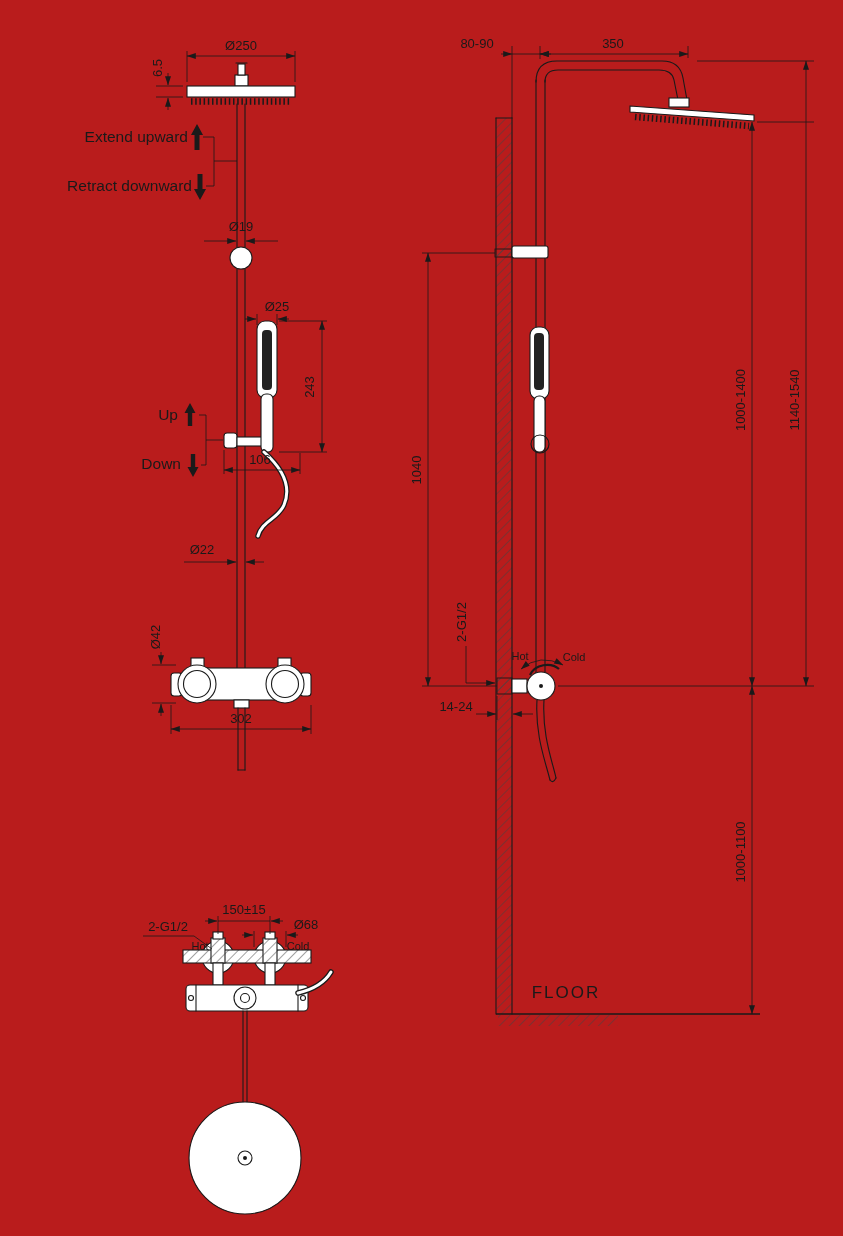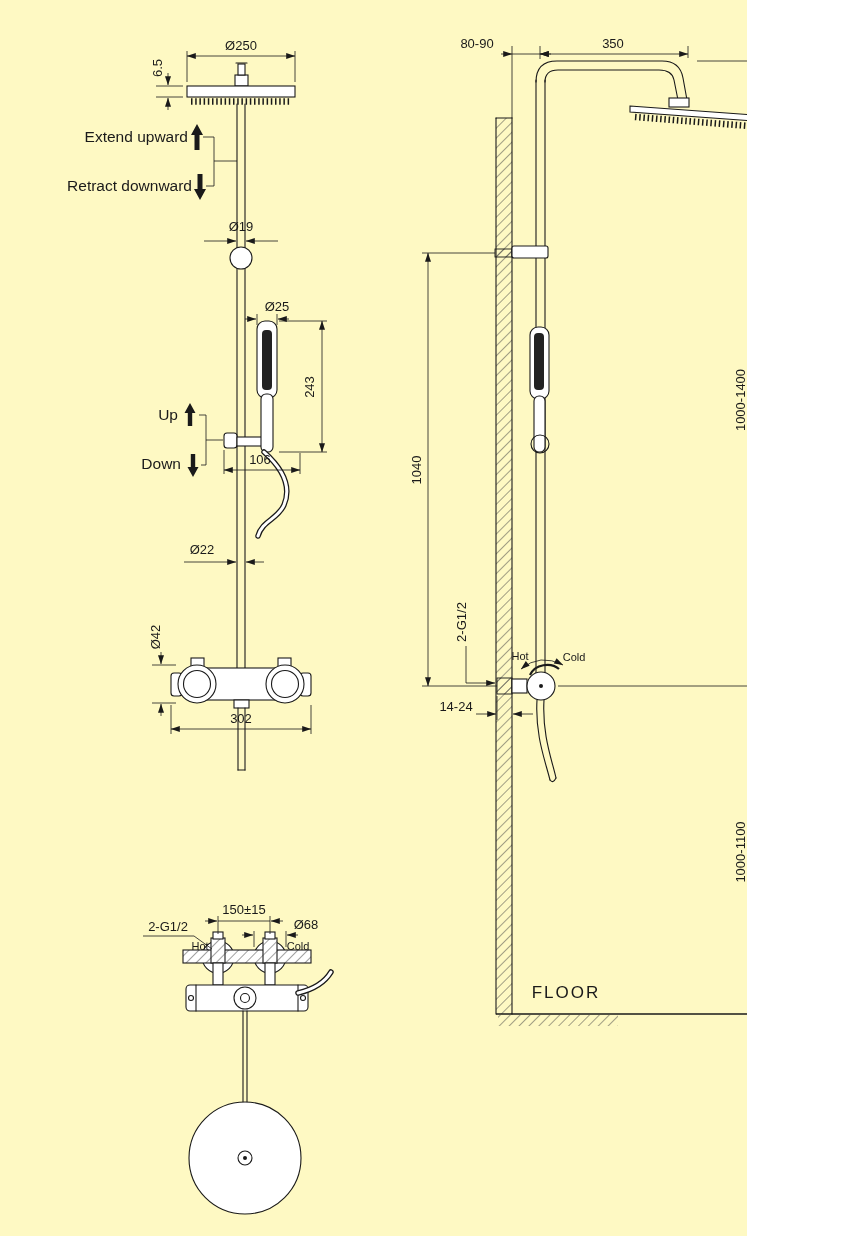--- a/index.html
+++ b/index.html
@@ -1,16 +1,16 @@
 <!DOCTYPE html>
 <html><head>
 <meta charset="utf-8">
 <style>
   html,body{margin:0;padding:0;background:#fff}
-  .canvas{width:747px;height:1236px;position:relative;background:#fef9c3;overflow:hidden}
+  .canvas{width:843px;height:1236px;position:relative;background:#b91c1c;overflow:hidden}
   svg{display:block}
   text{font-family:"Liberation Sans",sans-serif;fill:#1a1a1a}
   .t{font-size:13px;text-anchor:middle}
   .tl{font-size:15.5px;text-anchor:end}
   .ts{font-size:11px;text-anchor:middle}
   .tfloor{font-size:17px;letter-spacing:2px;text-anchor:middle}
   .s{stroke:#1a1a1a;stroke-width:1.1;fill:none;stroke-linecap:round}
   .sf{stroke:#1a1a1a;stroke-width:1.1;fill:#fff}
   .d{stroke:#1a1a1a;stroke-width:0.8;fill:none}
   .dark{fill:#222;stroke:none}

